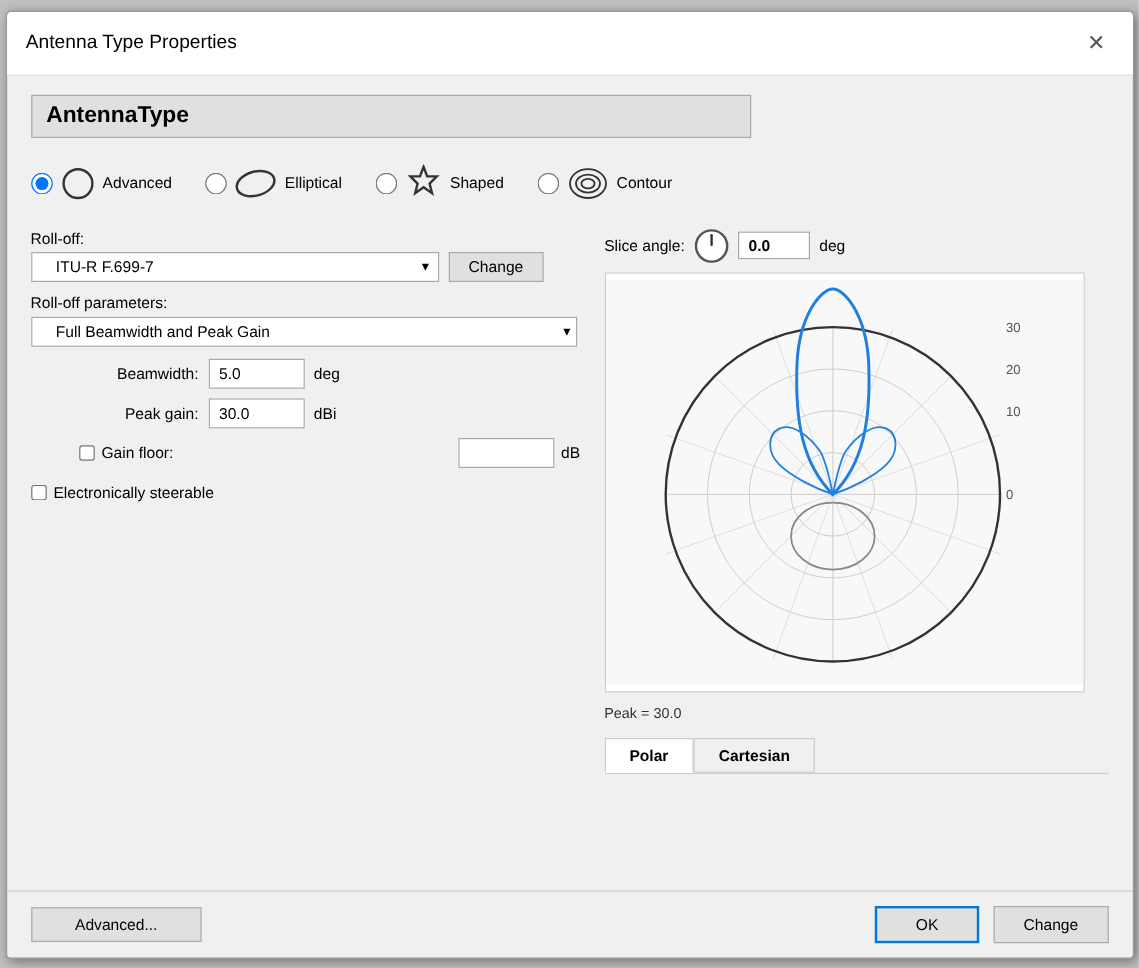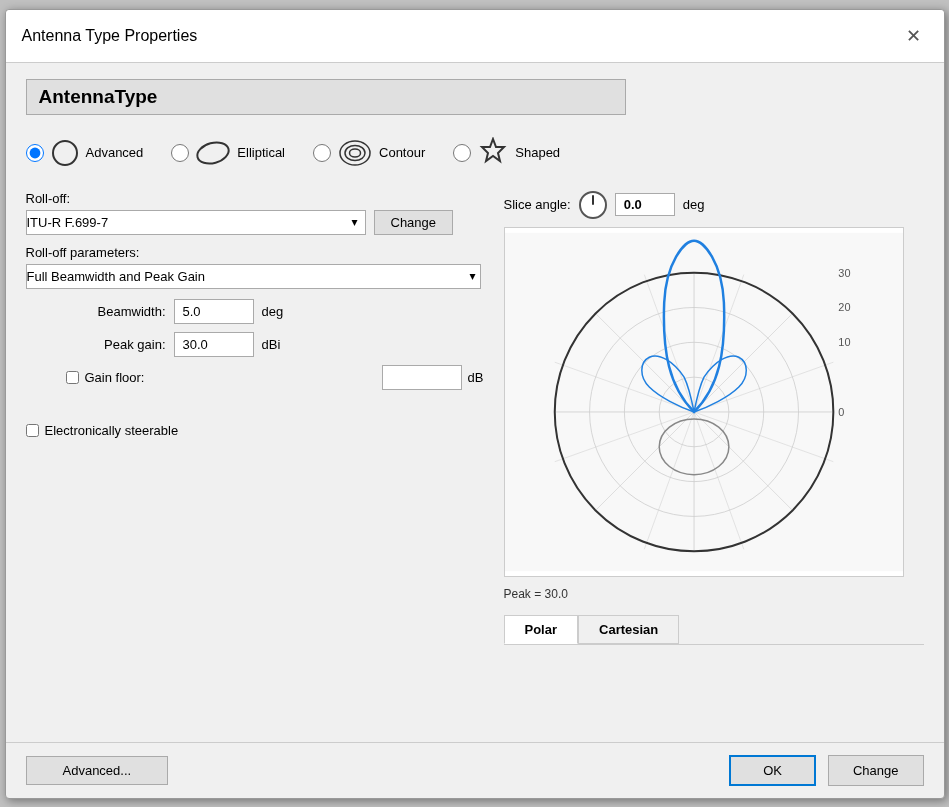--- a/index.html
+++ b/index.html
@@ -113,21 +113,21 @@
       flex-direction: column;
       gap: 4px;
     }
     .form-label {
       font-size: 13px;
       color: #000;
     }
     .select-box {
       border: 1px solid #aaa;
       background: #fff;
-      padding: 4px 0;
+      padding: 4px 20px;
       font-size: 13px;
       width: 340px;
       appearance: none;
       cursor: pointer;
       position: relative;
     }
     .select-wrapper {
       position: relative;
       display: inline-block;
     }
@@ -281,21 +281,21 @@
     }
     .gain-floor-row {
       display: flex;
       align-items: center;
       gap: 6px;
     }
     .electronically-row {
       display: flex;
       align-items: center;
       gap: 6px;
-      margin-top: 23px;
+      margin-top: 3px;
     }
     
     .polar-svg { width: 100%; height: 100%; }
     .rolloff-row {
       display: flex;
       align-items: center;
       gap: 8px;
     }
   </style>
 </head>
@@ -325,42 +325,42 @@
       </div>
 
       <div class="radio-group">
         <input type="radio" name="antenna-type" id="r-elliptical" style="">
         <span class="radio-icon">
           <svg width="36" height="28" viewBox="0 0 36 28">
             <ellipse cx="18" cy="14" rx="16" ry="10" fill="none" stroke="#333" stroke-width="2" transform="rotate(-15 18 14)"></ellipse>
           </svg>
         </span>
         <label for="r-elliptical" class="radio-label">Elliptical</label>
+      </div>
+
+      <div class="radio-group">
+        <input type="radio" name="antenna-type" id="r-shaped" style="">
+        <span class="radio-icon">
+          <svg width="32" height="32" viewBox="0 0 32 32">
+            <polygon points="16,2 19,10 27,10 21,16 23,24 16,19 9,24 11,16 5,10 13,10" fill="none" stroke="#333" stroke-width="2"></polygon>
+          </svg>
+        </span>
+        <label for="r-shaped" class="radio-label">Shaped</label>
       </div>
 
       <div class="radio-group">
         <input type="radio" name="antenna-type" id="r-contour" style="">
         <span class="radio-icon">
           <svg width="36" height="36" viewBox="0 0 36 36">
             <ellipse cx="18" cy="18" rx="15" ry="12" fill="none" stroke="#333" stroke-width="1.5"></ellipse>
             <ellipse cx="18" cy="18" rx="10" ry="7.5" fill="none" stroke="#333" stroke-width="1.5"></ellipse>
             <ellipse cx="18" cy="18" rx="5.5" ry="4" fill="none" stroke="#333" stroke-width="1.5"></ellipse>
           </svg>
         </span>
         <label for="r-contour" class="radio-label">Contour</label>
-      </div>
-
-      <div class="radio-group">
-        <input type="radio" name="antenna-type" id="r-shaped" style="">
-        <span class="radio-icon">
-          <svg width="32" height="32" viewBox="0 0 32 32">
-            <polygon points="16,2 19,10 27,10 21,16 23,24 16,19 9,24 11,16 5,10 13,10" fill="none" stroke="#333" stroke-width="2"></polygon>
-          </svg>
-        </span>
-        <label for="r-shaped" class="radio-label">Shaped</label>
       </div>
     </div>
 
     <div class="main-content">
 
       <div class="left-panel">
 
         <div class="form-group">
           <span class="form-label">Roll-off:</span>
           <div class="rolloff-row">

